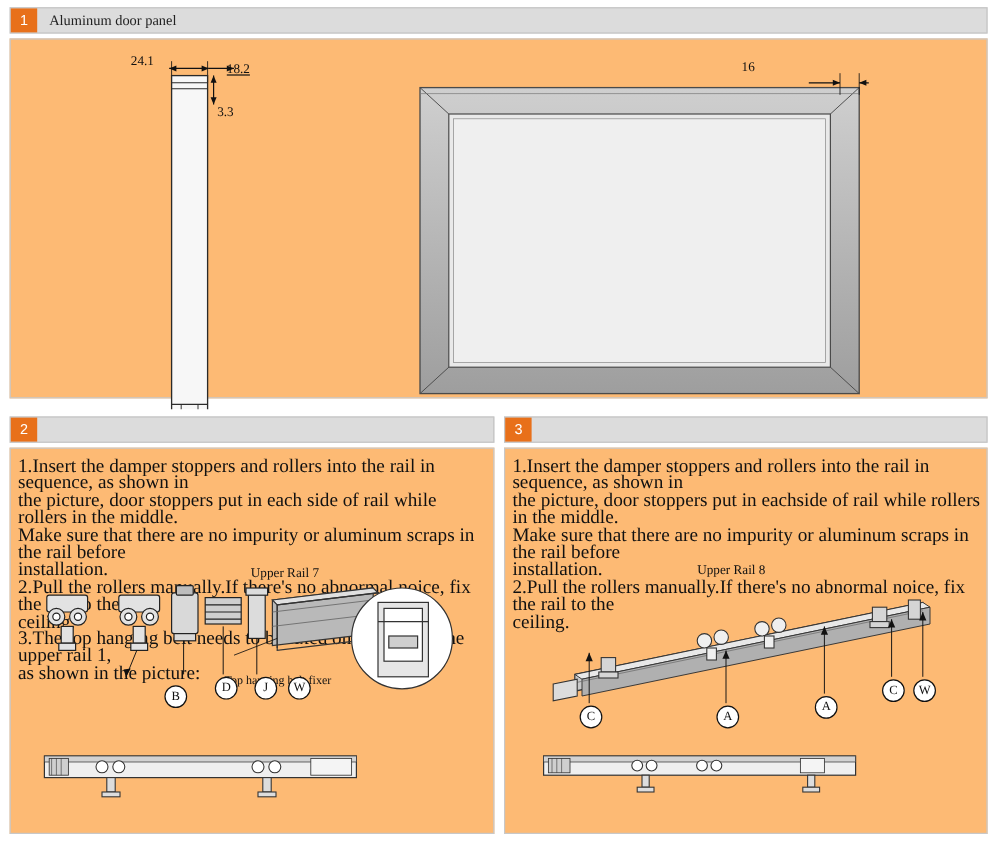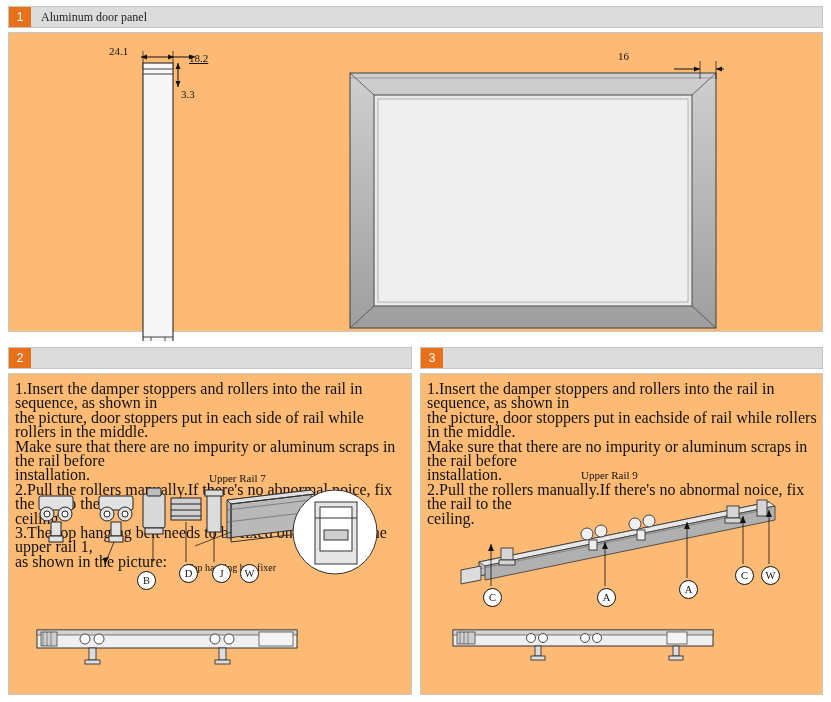--- a/index.html
+++ b/index.html
@@ -284,21 +284,21 @@
 
   <div class="panel" style="left:420px; top:373px; width:403px; height:322px;">
 
     <div class="steps" style="left:6px; top:8px; width:392px;">1.Insert the damper stoppers and rollers into the rail in sequence, as shown in
 the picture, door stoppers put in eachside of rail while rollers in the middle.
 Make sure that there are no impurity or aluminum scraps in the rail before
 installation.
 2.Pull the rollers manually.If there's no abnormal noice, fix the rail to the
 ceiling.</div>
 
-    <span class="lbl" style="left:160px; top:95px;">Upper Rail 9</span>
+    <span class="lbl" style="left:160px; top:95px;">Upper Rail 8</span>
 
     <svg class="svg-abs" style="left:18px; top:112px;" width="370" height="120">
 
       <polygon points="40,76 330,16 330,30 40,90" fill="#c9c9c9" stroke="#333" stroke-width="1"></polygon>
       <polygon points="40,76 330,16 336,20 46,80" fill="#e8e8e8" stroke="#333" stroke-width="0.8"></polygon>
       <polygon points="46,80 336,20 336,34 46,94" fill="#b0b0b0" stroke="#333" stroke-width="0.8"></polygon>
       <line x1="40" y1="83" x2="330" y2="23" stroke="#6a6a6a" stroke-width="0.6"></line>
 
       <g stroke="#333" stroke-width="0.9" fill="#dcdcdc">
         <polygon points="22,84 42,80 42,94 22,98"></polygon>

